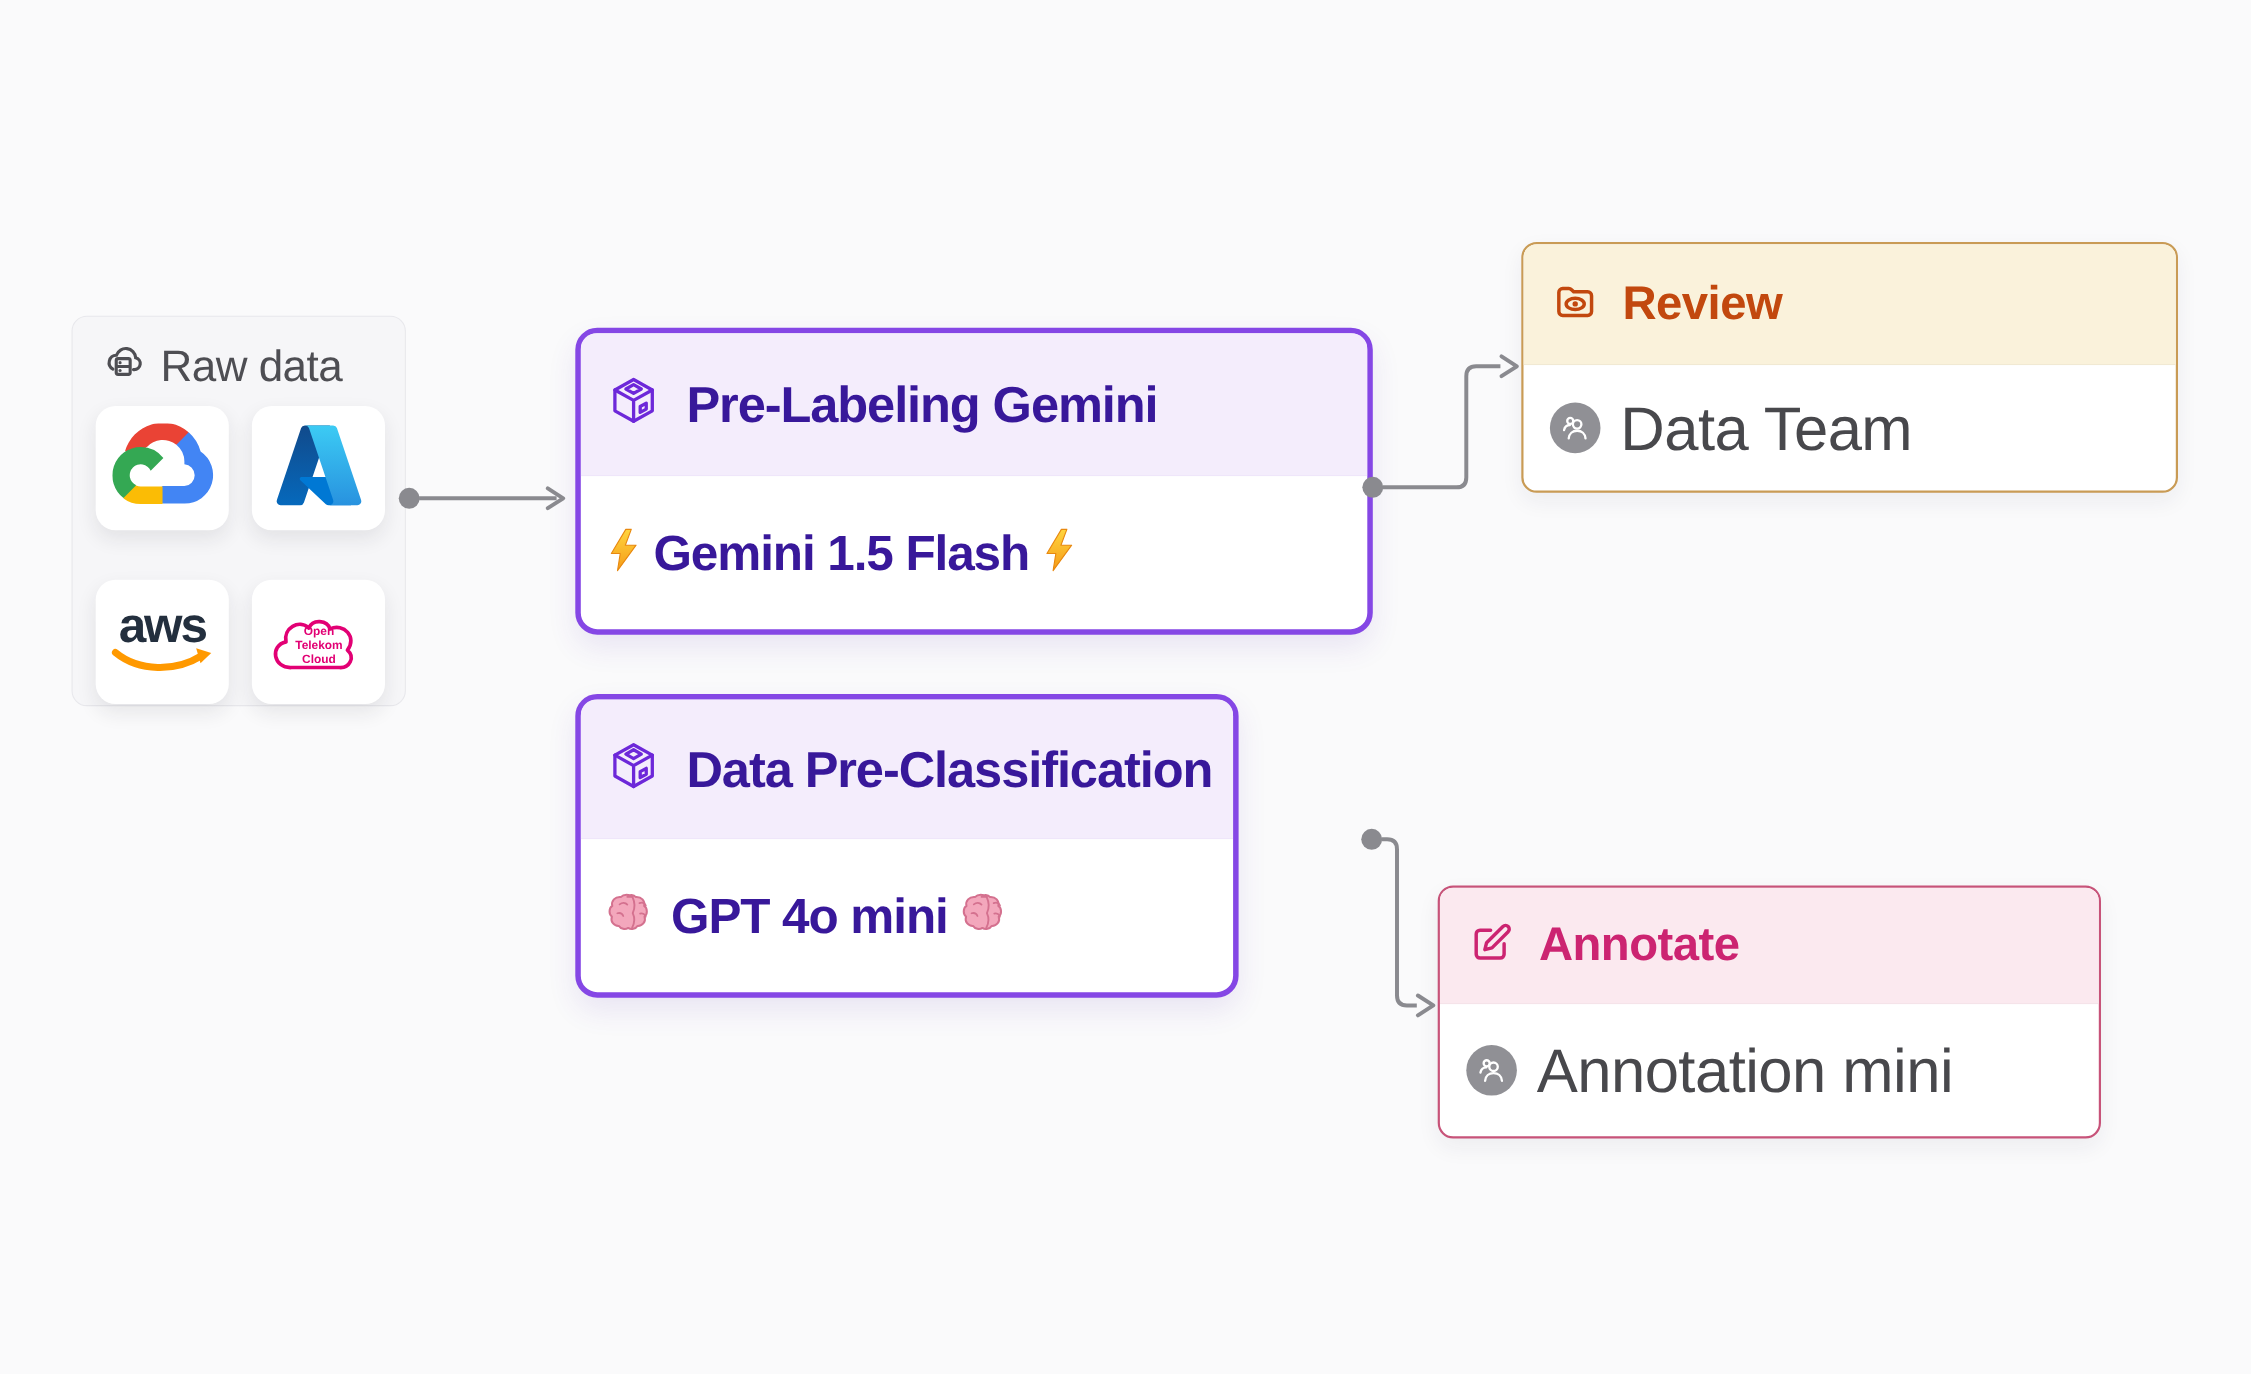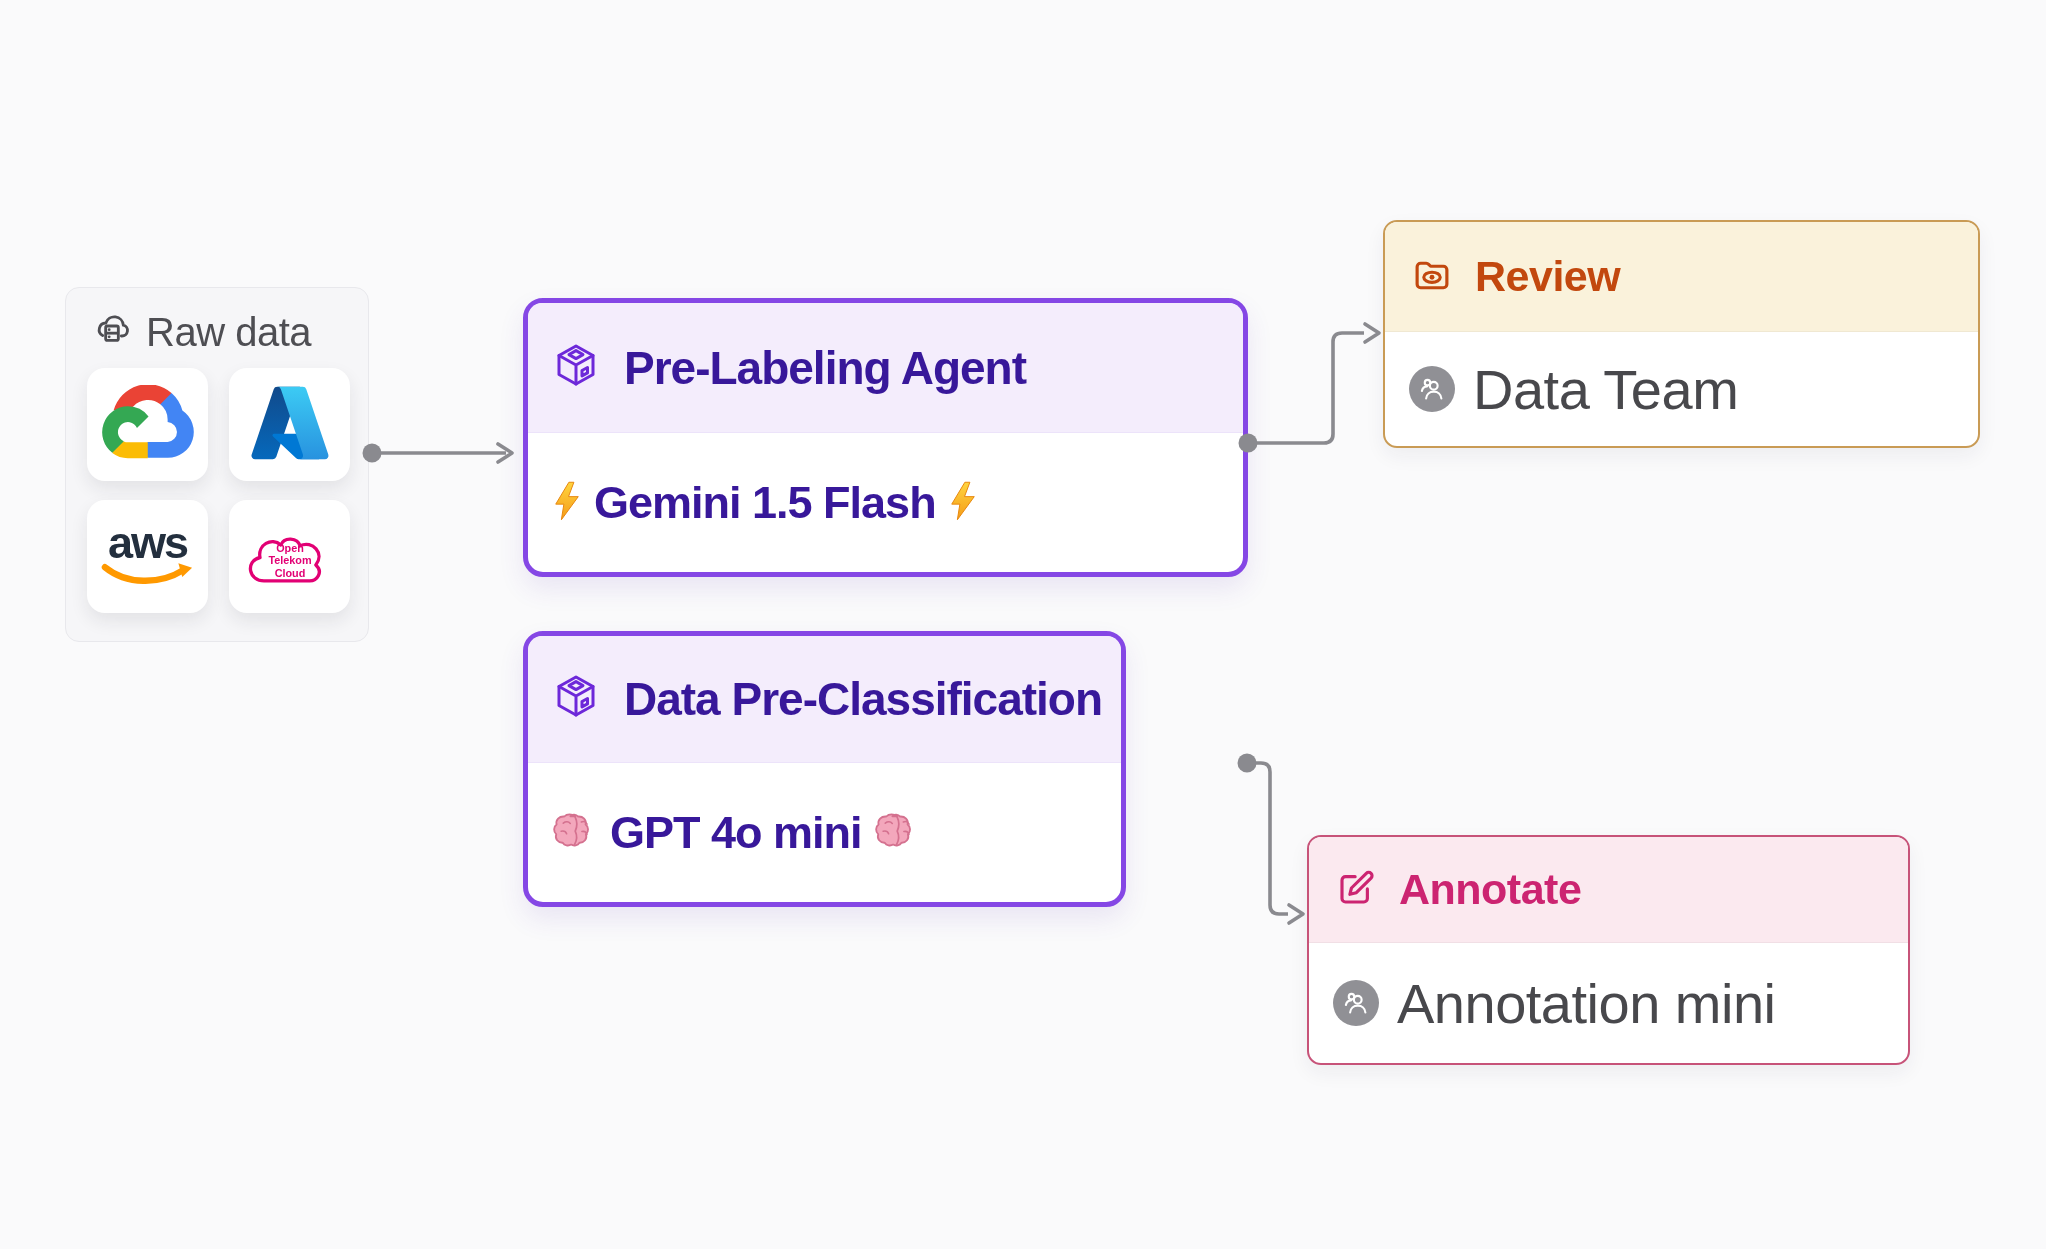--- a/index.html
+++ b/index.html
@@ -10,21 +10,21 @@
   }
 
   
   .panel{
     position:absolute;left:65px;top:287px;width:304px;height:355px;
     box-sizing:border-box;background:var(--panel-bg);
     border:1.5px solid var(--panel-border);border-radius:14px;
   }
   .panel-header{display:flex;align-items:center;gap:14px;padding:22px 0 0 26px;color:var(--muted-text);}
   .panel-label{font-size:40px;font-weight:500;letter-spacing:-0.5px;line-height:1;}
-  .tiles{display:grid;grid-template-columns:121px 121px;gap:19px 21px;padding:14px 0 0 21px;text-align:center;}
+  .tiles{display:grid;grid-template-columns:121px 121px;gap:45px 21px;padding:14px 0 0 21px;text-align:center;}
   .tile{
     width:121px;height:113px;background:#fff;border-radius:18px;
     box-shadow:0 8px 18px rgba(30,30,45,.09);
     display:flex;align-items:center;justify-content:center;flex-direction:column;
   }
   .aws-word{font-size:45px;font-weight:700;color:var(--aws-navy);letter-spacing:-2px;line-height:.8;margin-top:6px;}
 
   
   .node{position:absolute;box-sizing:border-box;display:flex;flex-direction:column;background:#fff;}
   .node-header{display:flex;align-items:center;box-sizing:border-box;}
@@ -40,21 +40,21 @@
   #node-pre-classification{left:523px;top:631px;width:603px;height:276px;}
   #node-pre-classification .node-header{height:127px;}
 
   .node.step{border-radius:14px;box-shadow:0 8px 20px rgba(40,40,60,.06);}
   .step .node-header{gap:22px;padding-left:26px;border-radius:12px 12px 0 0;border-bottom:1px solid rgba(0,0,0,.04);}
   .step .node-body{gap:18px;padding-left:24px;}
   .step-title{font-size:43px;font-weight:700;letter-spacing:-0.5px;}
   #node-review{left:1383px;top:220px;width:597px;height:228px;border:2px solid var(--review-border);}
   #node-review .node-header{height:110px;background:var(--review-header-bg);color:var(--review-text);}
   #node-review .step-title{color:var(--review-text);}
-  #node-annotate{left:1307px;top:835px;width:603px;height:230px;border:2px solid var(--annotate-border);}
+  #node-annotate{left:1307px;top:805px;width:603px;height:230px;border:2px solid var(--annotate-border);}
   #node-annotate .node-header{height:106px;background:var(--annotate-header-bg);color:var(--annotate-text);}
   #node-annotate .step-title{color:var(--annotate-text);}
   .team-label{font-size:56px;font-weight:400;color:var(--team-text);letter-spacing:-0.5px;}
   .avatar{width:46px;height:46px;border-radius:50%;background:var(--avatar-bg);display:flex;align-items:center;justify-content:center;flex:0 0 auto;}
 
   
   .connectors{position:absolute;left:0;top:0;pointer-events:none;}
   .edge{stroke:var(--connector);stroke-width:3.6;fill:none;stroke-linejoin:round;}
   .edge-head{stroke:var(--connector);stroke-width:3.6;fill:none;stroke-linejoin:round;stroke-linecap:round;}
   .dot{fill:var(--connector);}
@@ -139,21 +139,21 @@
   <div class="node agent" id="node-pre-labeling">
     <div class="node-header">
       <span>
         <svg width="48" height="48" viewBox="0 0 48 48" fill="none" stroke="#6D28D9" stroke-width="3" stroke-linejoin="round" stroke-linecap="round">
           <path d="M24 4 L41 13.5 V32.5 L24 42 L7 32.5 V13.5 Z"></path>
           <path d="M7 13.5 L24 23 L41 13.5 M24 23 V42"></path>
           <path d="M24 8.6 L31 12.6 L24 16.6 L17 12.6 Z"></path>
           <path d="M30 28.5 l5.5 -3 v5.4 l-5.5 3 z"></path>
         </svg>
       </span>
-      <span class="agent-title">Pre-Labeling Agent</span>
+      <span class="agent-title">Pre-Labeling Gemini</span>
     </div>
     <div class="node-body">
       <span>
         <svg width="30" height="42" viewBox="0 0 24 32">
           <defs>
               <linearGradient id="bolt-g1" x1="0" y1="0" x2="0" y2="1">
             <stop offset="0" stop-color="#FFD53E"></stop>
                 <stop offset="1" stop-color="#F59B18"></stop>
           </linearGradient>
             </defs>

